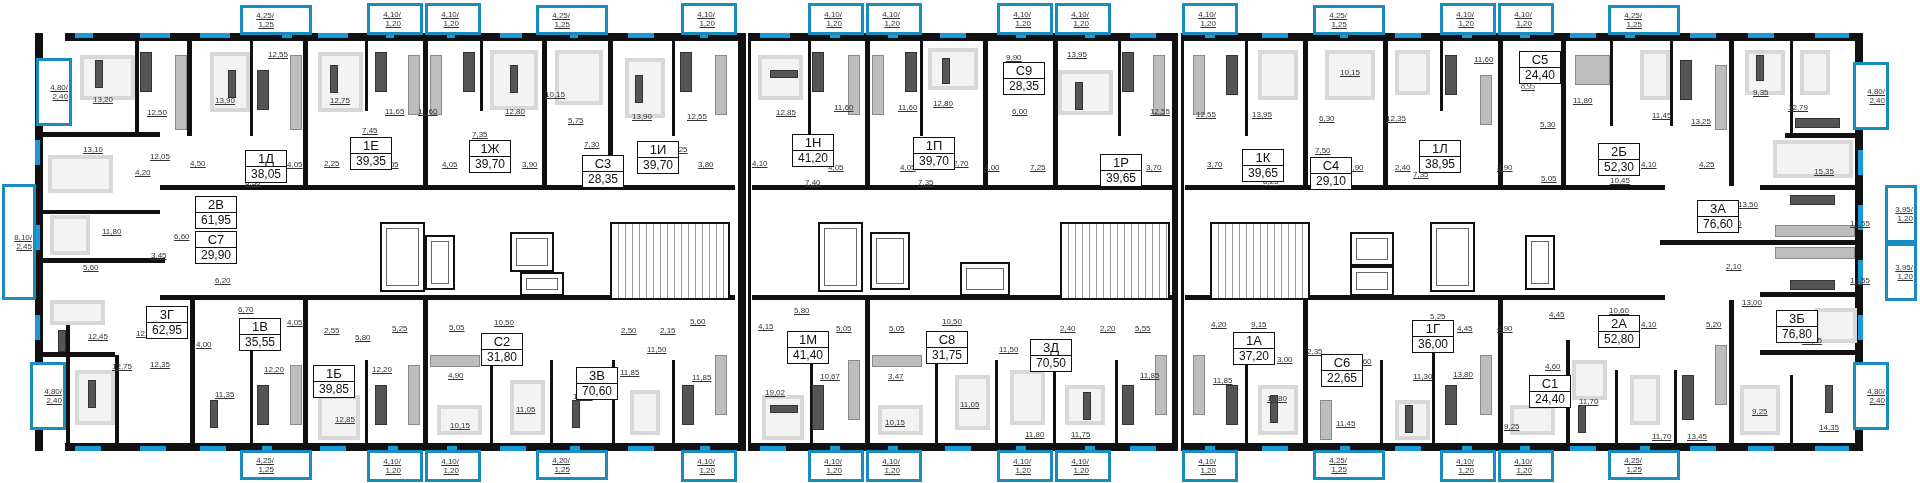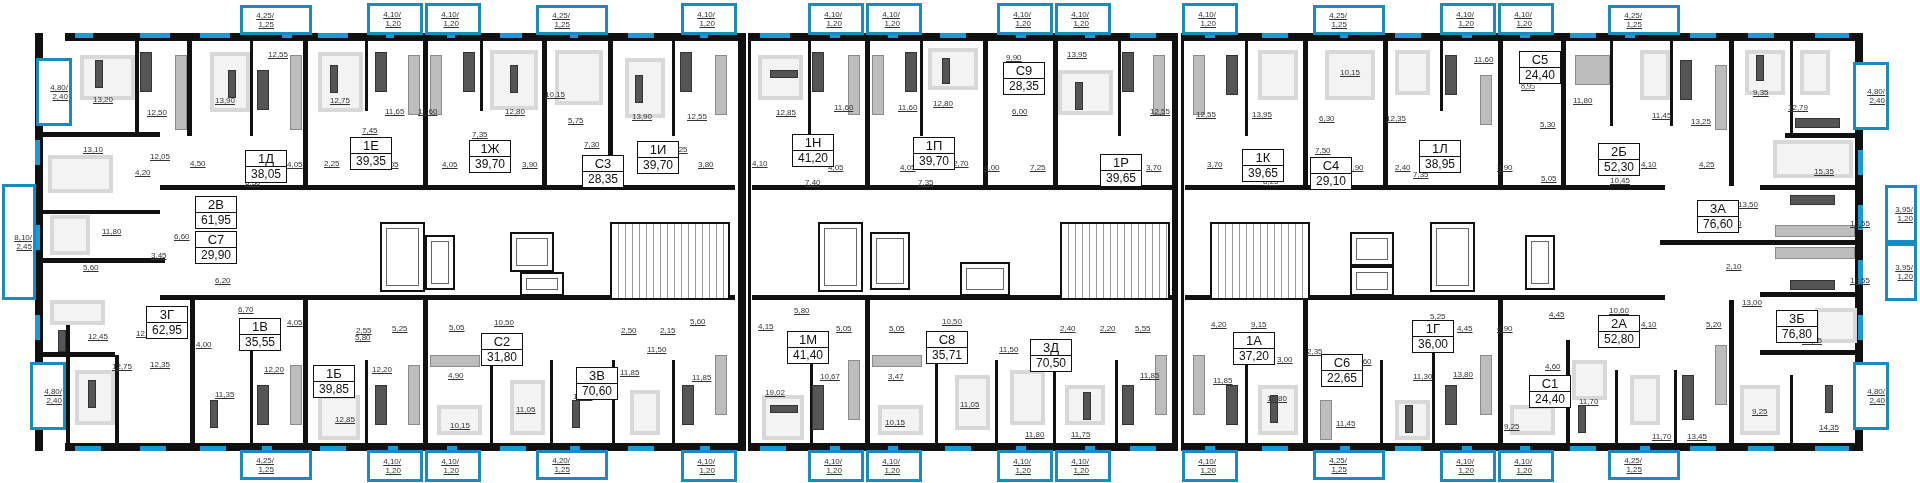--- a/index.html
+++ b/index.html
@@ -411,21 +411,21 @@
       <div class="room-lbl" style="left: 522px; top: 160px;">3,90</div>
       <div class="room-lbl" style="left: 698px; top: 160px;">3,80</div>
       <div class="room-lbl" style="left: 245px; top: 178px;">6,30</div>
       <div class="room-lbl" style="left: 102px; top: 227px;">11,80</div>
       <div class="room-lbl" style="left: 174px; top: 232px;">6,60</div>
       <div class="room-lbl" style="left: 151px; top: 251px;">3,45</div>
       <div class="room-lbl" style="left: 83px; top: 263px;">5,60</div>
       <div class="room-lbl" style="left: 215px; top: 276px;">6,20</div>
       <div class="room-lbl" style="left: 238px; top: 305px;">6,70</div>
       <div class="room-lbl" style="left: 287px; top: 318px;">4,05</div>
-      <div class="room-lbl" style="left: 324px; top: 326px; margin-left: 32px;">2,55</div>
+      <div class="room-lbl" style="left: 324px; top: 326px;">2,55</div>
       <div class="room-lbl" style="left: 355px; top: 333px;">5,80</div>
       <div class="room-lbl" style="left: 88px; top: 332px;">12,45</div>
       <div class="room-lbl" style="left: 136px; top: 329px;">12,80</div>
       <div class="room-lbl" style="left: 196px; top: 340px;">4,00</div>
       <div class="room-lbl" style="left: 112px; top: 362px;">12,75</div>
       <div class="room-lbl" style="left: 150px; top: 360px;">12,35</div>
       <div class="room-lbl" style="left: 264px; top: 365px;">12,20</div>
       <div class="room-lbl" style="left: 372px; top: 365px;">12,20</div>
       <div class="room-lbl" style="left: 215px; top: 390px;">11,35</div>
       <div class="room-lbl" style="left: 335px; top: 415px;">12,85</div>
@@ -599,21 +599,21 @@
       <div class="apt" style="left: 1100px; top: 142px; margin-top: 12px;">
         <span class="code">1Р</span>
         <span class="area">39,65</span>
       </div>
       <div class="apt" style="left: 787px; top: 331px;">
         <span class="code">1М</span>
         <span class="area">41,40</span>
       </div>
       <div class="apt" style="left: 926px; top: 331px;">
         <span class="code">С8</span>
-        <span class="area">35,71</span>
+        <span class="area">31,75</span>
       </div>
       <div class="apt" style="left: 1030px; top: 339px;">
         <span class="code">3Д</span>
         <span class="area">70,50</span>
       </div>
       <div class="apt" style="left: 1242px; top: 149px;">
         <span class="code">1К</span>
         <span class="area">39,65</span>
       </div>
       <div class="apt" style="left: 1310px; top: 157px;">

